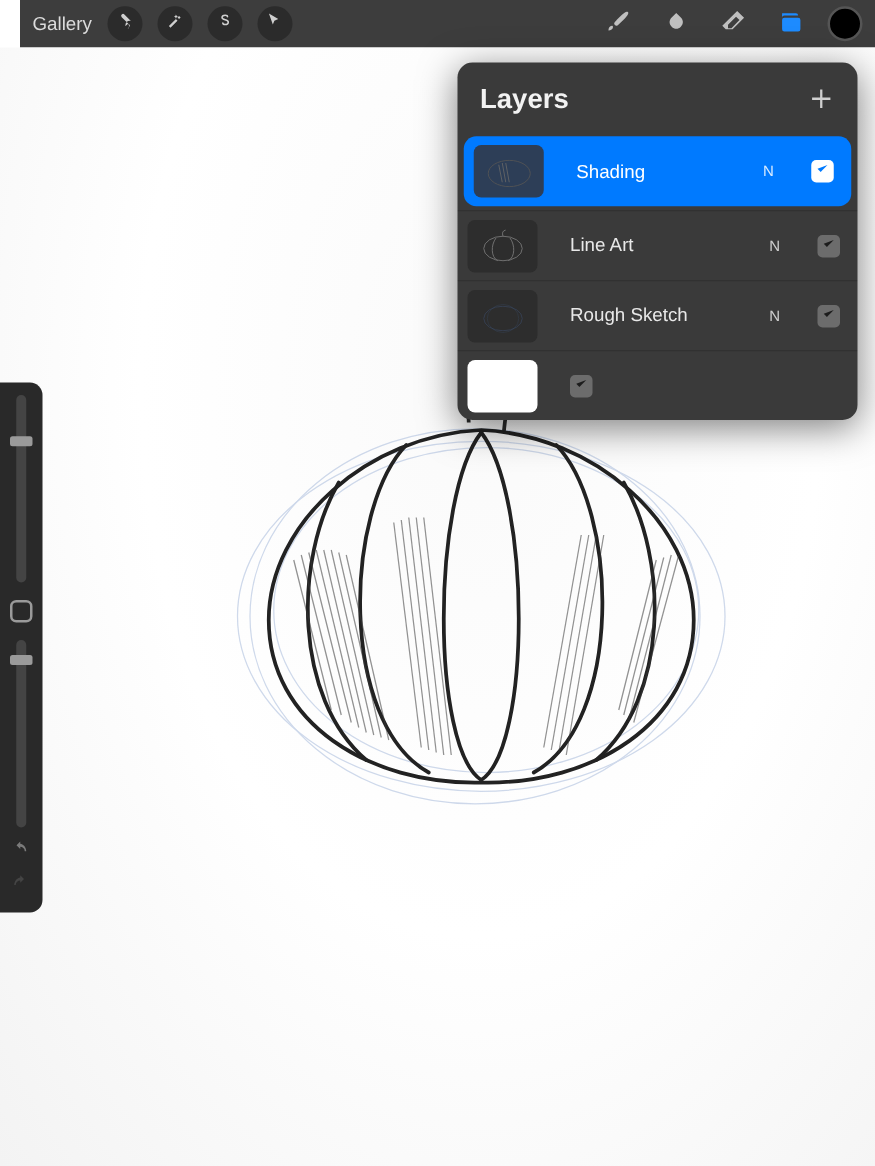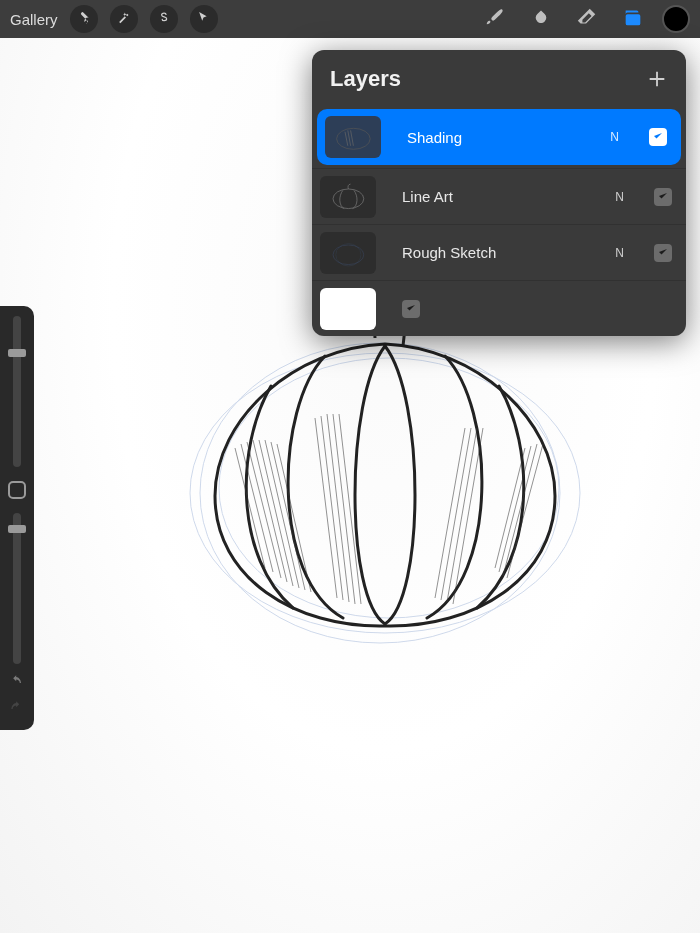--- a/index.html
+++ b/index.html
@@ -1,21 +1,21 @@
 <!DOCTYPE html>
 <html><head>
 <meta charset="utf-8">
 <style>
   * { box-sizing: border-box; margin: 0; padding: 0; }
   html, body { width: 700px; height: 933px; overflow: hidden; font-family: -apple-system, Helvetica, Arial, sans-serif; }
   body { background: #fff; position: relative; }
 
   
   .topbar {
-    position: absolute; top: 0; left: 0; right: 0; height: 38px;
+    position: absolute; top: 0; left: 16px; right: 0; height: 38px;
     background: #3d3d3d; display: flex; align-items: center;
     padding: 0 10px; gap: 12px;
   }
   .gallery-btn { color: #dcdcdc; font-size: 15px; cursor: pointer; }
   .circ-btn {
     width: 28px; height: 28px; border-radius: 50%;
     background: #2b2b2b; display: flex; align-items: center; justify-content: center;
     cursor: pointer;
   }
   .circ-btn svg { width: 15px; height: 15px; fill: #cfcfcf; }
@@ -46,21 +46,21 @@
   }
   .slider { width: 8px; flex: 1; margin: 4px 0; background: #444; border-radius: 4px; position: relative; }
   .slider .thumb { position: absolute; left: -5px; width: 18px; height: 8px; background: #9a9a9a; border-radius: 2px; }
   .mid-square { width: 18px; height: 18px; border: 2px solid #9a9a9a; border-radius: 5px; margin: 10px 0; }
   .undo-redo { display:flex; flex-direction:column; align-items:center; gap:6px; padding:6px 0 4px 0; }
   .undo-redo svg { width:16px; height:16px; fill:#7a7a7a; }
   .undo-redo .disabled svg { fill:#444; }
 
   
   .popover {
-    position: absolute; top: 50px; right: 14px; width: 374px;
+    position: absolute; top: 50px; right: 14px; width: 320px;
     background: #3a3a3a; border-radius: 12px; box-shadow: 0 6px 30px rgba(0,0,0,.5);
     color: #e8e8e8; overflow: hidden;
   }
   .popover::before {
     content: ""; position: absolute; top: -8px; right: 44px;
     border-left: 8px solid transparent; border-right: 8px solid transparent;
     border-bottom: 8px solid #3a3a3a;
   }
   .popover-head {
     display:flex; align-items:center; justify-content:space-between;

